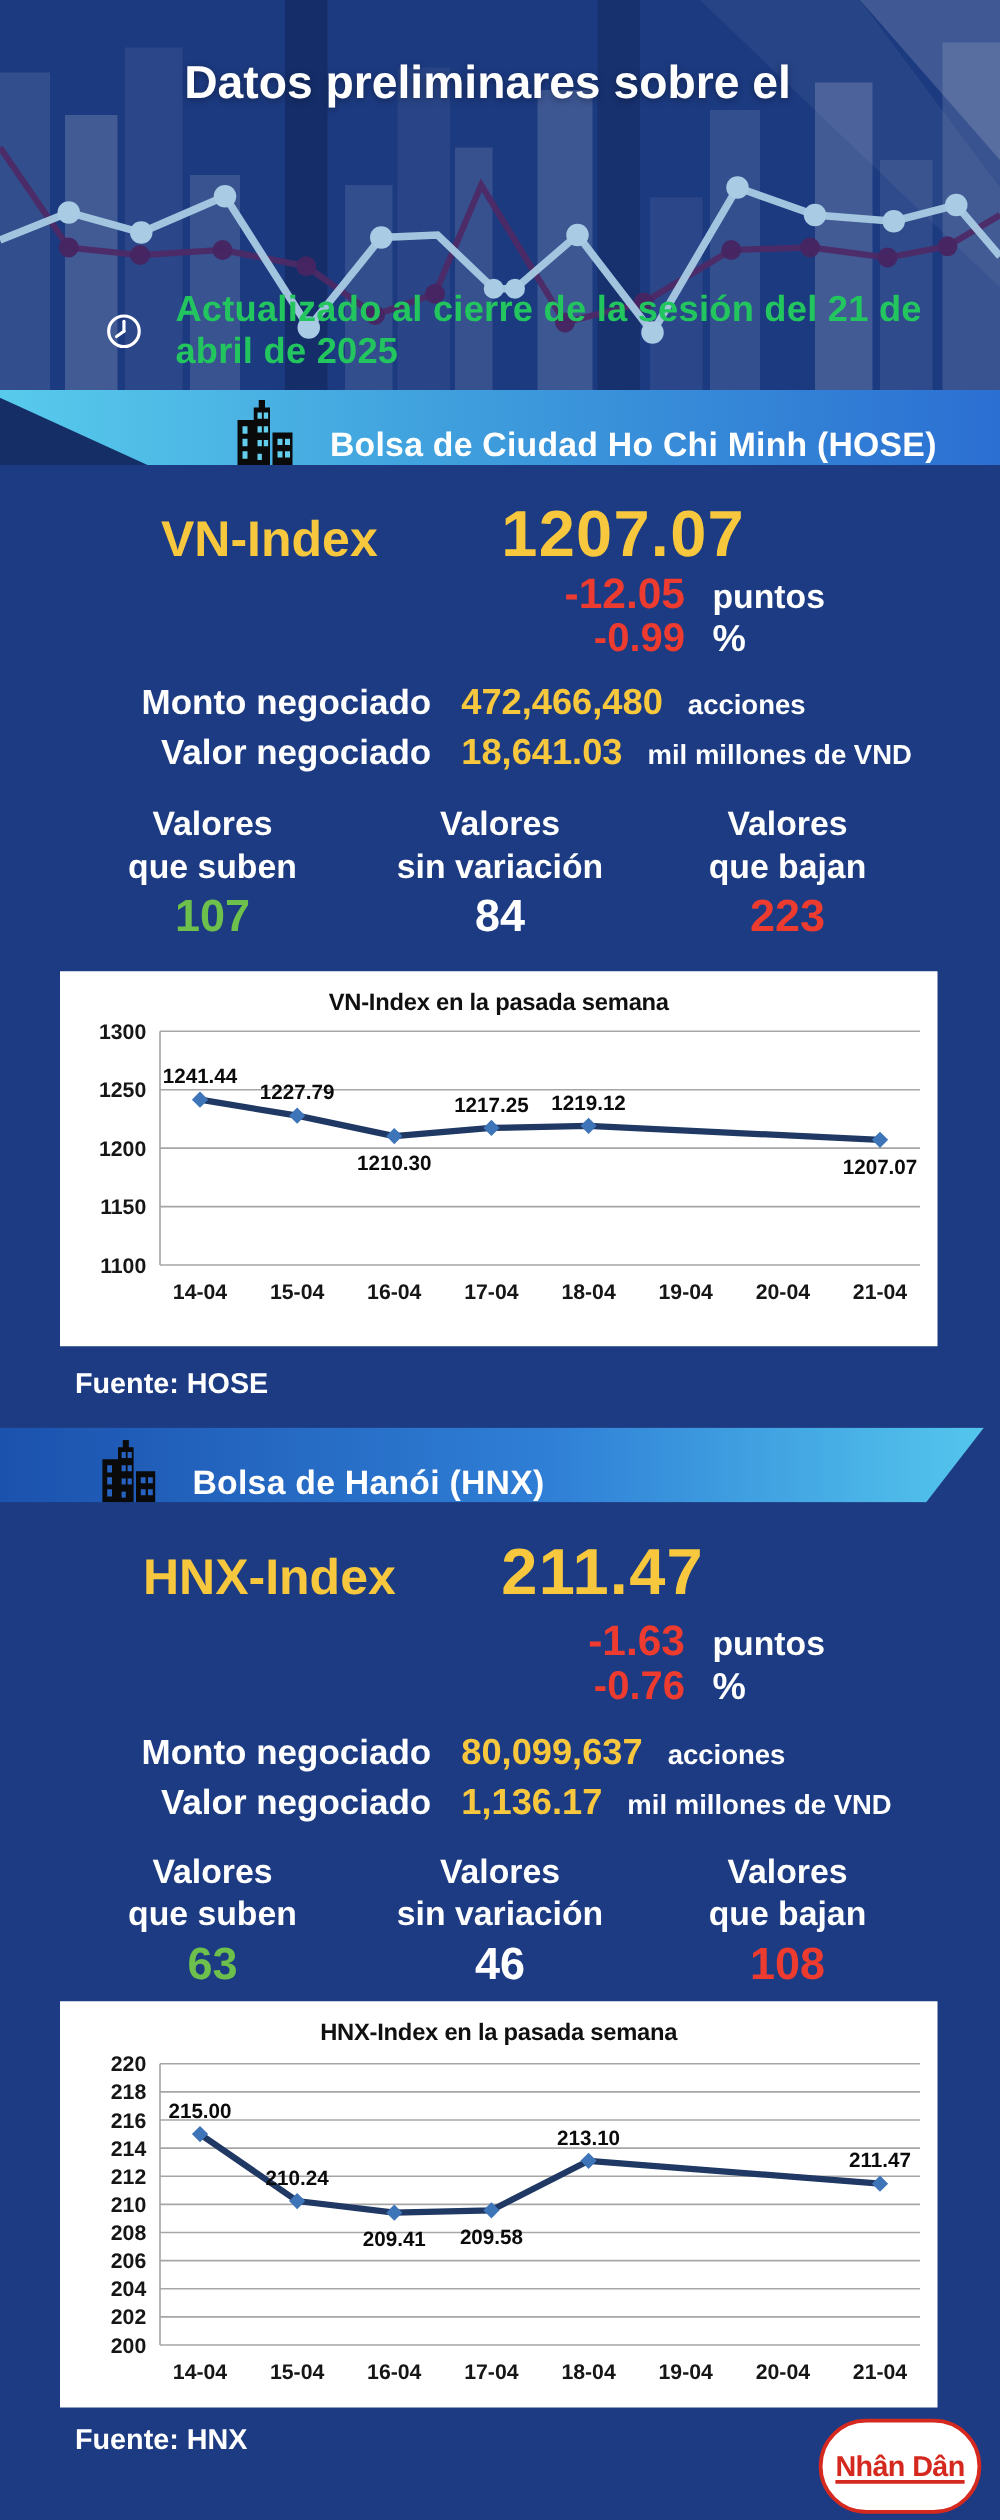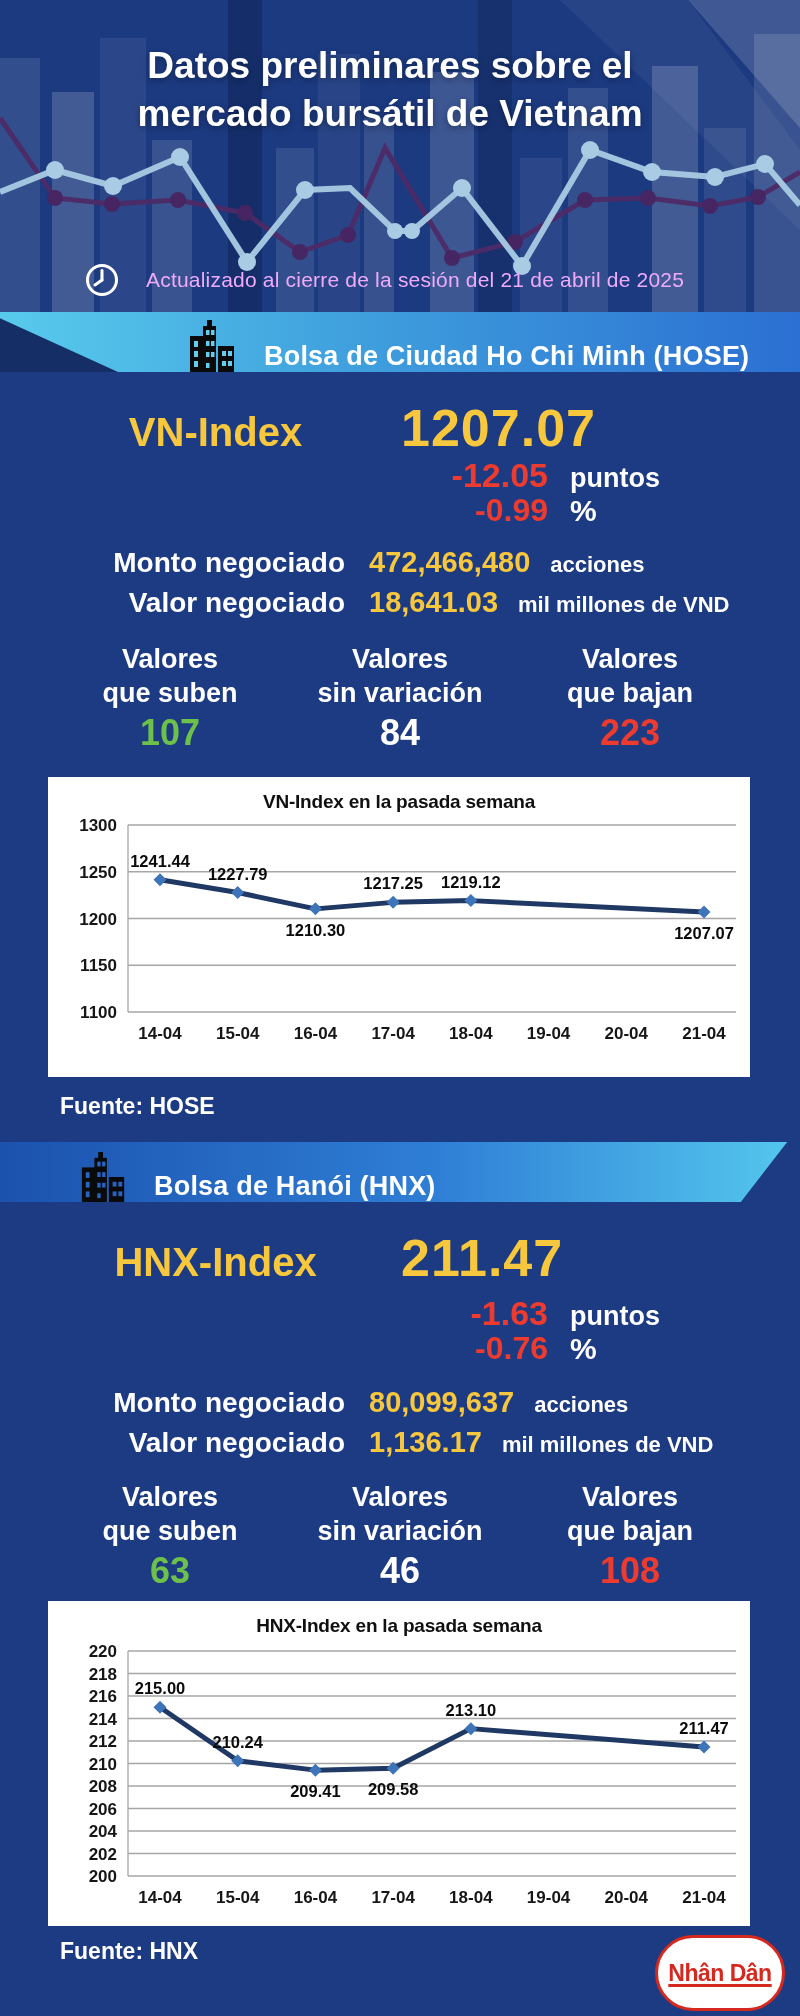--- a/index.html
+++ b/index.html
@@ -17,21 +17,21 @@
   .hero-title {
     position:absolute; top:42px; left:0; width:100%;
     text-align:center; padding-right:20px;
     color:#ffffff; font-weight:bold; font-size:37px; line-height:1.3;
     text-shadow:0 2px 6px rgba(0,0,0,.35);
   }
   .update-row {
     position:absolute; left:84px; bottom:14px;
     display:flex; align-items:center; gap:26px;
   }
-  .update-text { color:#f0abfc; font-size:21px; font-weight:400; letter-spacing:.2px; }
+  .update-text { color:#22c55e; font-size:29px; font-weight:700; letter-spacing:.2px; }
   
   .band { position:relative; width:800px; height:60px; display:flex; align-items:flex-end; }
   .band-hose { background:linear-gradient(90deg,#58cbec 0%,#3f9fdd 45%,#2b6fd2 100%); padding-left:188px; --win:#62cdec; }
   .band-hose .fold {
     position:absolute; left:0; bottom:0; width:118px; height:56px;
     background:#152f66; clip-path:polygon(0 4%,100% 100%,0 100%);
   }
   .band-hnx {
     background:linear-gradient(90deg,#1b52ae 0%,#2f7fd6 55%,#55c9ee 100%);
     clip-path:polygon(0 0,98.4% 0,92.6% 100%,0 100%);
@@ -133,21 +133,20 @@
         <circle cx="462" cy="188" r="9"></circle>
         <circle cx="522" cy="266" r="9"></circle>
       <circle cx="590" cy="150" r="9"></circle>
         <circle cx="652" cy="172" r="9"></circle>
         <circle cx="715" cy="177" r="9"></circle>
       <circle cx="765" cy="164" r="9"></circle>
     </g>
   </svg>
   <div class="hero-title">
     <div>Datos preliminares sobre el</div>
-    <div>mercado bursátil de Vietnam</div>
   </div>
   <div class="update-row">
     <svg width="36" height="36" viewBox="0 0 36 36">
       <circle cx="18" cy="18" r="14.5" fill="none" stroke="#ffffff" stroke-width="3"></circle>
       <line x1="18" y1="18" x2="18" y2="8.5" stroke="#ffffff" stroke-width="3" stroke-linecap="round"></line>
       <line x1="18" y1="18" x2="11" y2="23" stroke="#ffffff" stroke-width="3" stroke-linecap="round"></line>
     </svg>
     <span class="update-text">Actualizado al cierre de la sesión del 21 de abril de 2025</span>
   </div>
 </div>

